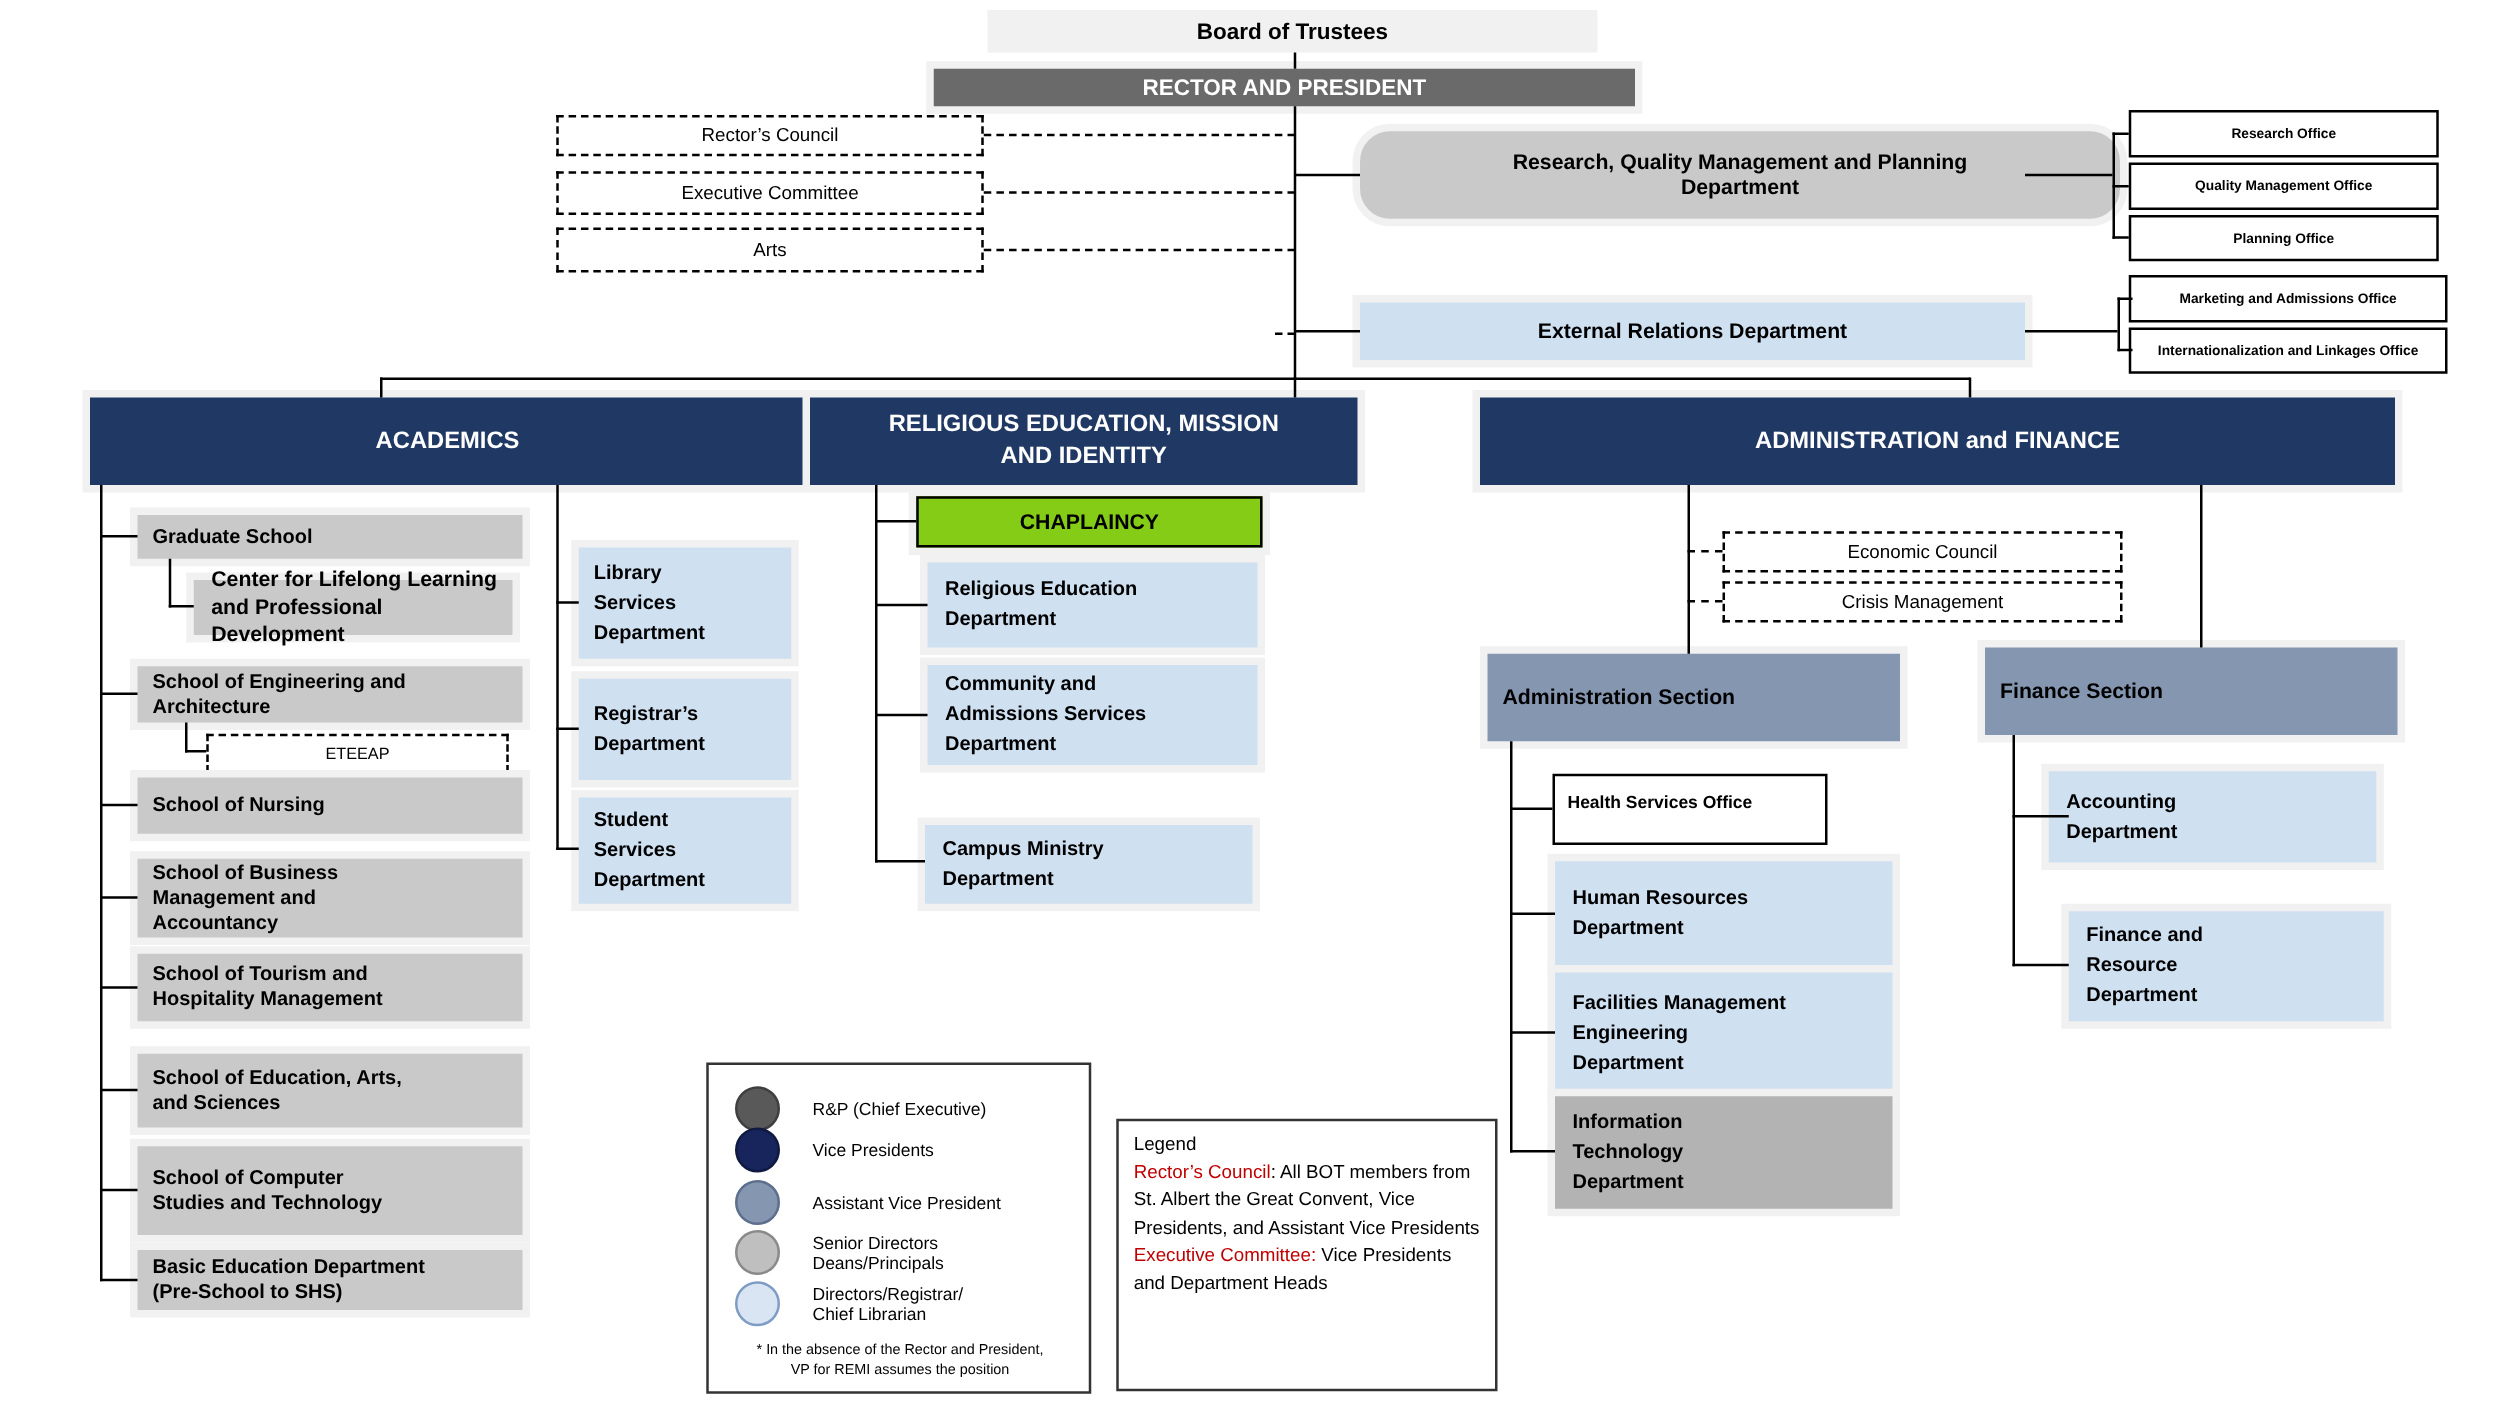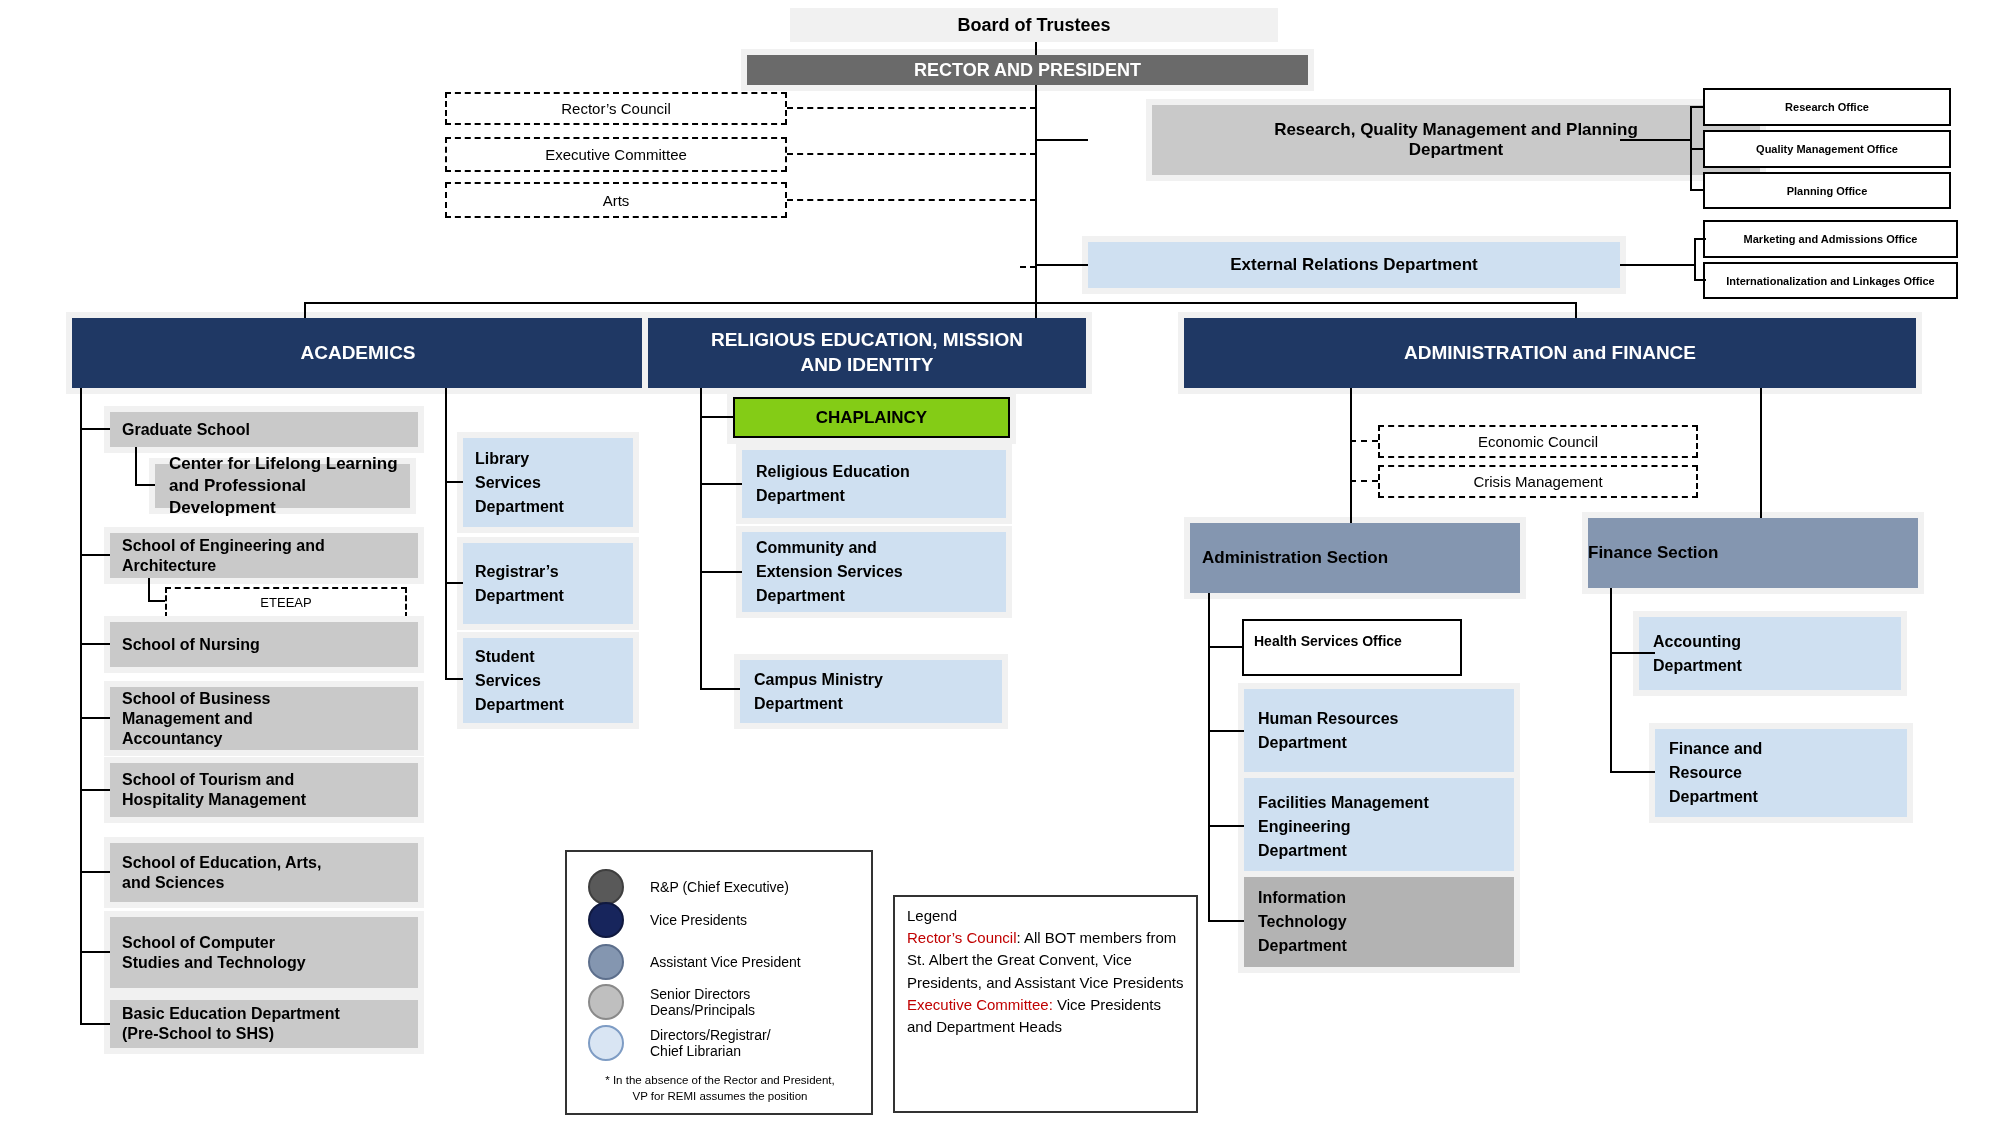--- a/index.html
+++ b/index.html
@@ -53,21 +53,21 @@
 <div id="stage">
 
   <div class="box center bold f18 lightfill" style="left:790px;top:8px;width:488px;height:34px;">Board of Trustees</div>
 
   <div class="box center bold f18 rectorfill halo" style="left:747px;top:55px;width:561px;height:30px;">RECTOR AND PRESIDENT</div>
 
   <div class="box center f15 dashed" style="left:445px;top:92px;width:342px;height:33px;">Rector’s Council</div>
   <div class="box center f15 dashed" style="left:445px;top:137px;width:342px;height:35px;">Executive Committee</div>
   <div class="box center f15 dashed" style="left:445px;top:182px;width:342px;height:36px;">Arts</div>
 
-  <div class="box center bold f17 pre grayfill halo" style="left:1152px;top:105px;width:608px;height:70px;">Research, Quality Management and Planning
+  <div class="box center bold f17 pre grayfill halo" style="left:1088px;top:105px;width:608px;height:70px;border-radius:24px;">Research, Quality Management and Planning
 Department</div>
   <div class="box center bold f17 bluefill halo" style="left:1088px;top:242px;width:532px;height:46px;">External Relations Department</div>
 
   <div class="box center bold f11 whitebox" style="left:1703px;top:88px;width:248px;height:38px;">Research Office</div>
   <div class="box center bold f11 whitebox" style="left:1703px;top:130px;width:248px;height:38px;">Quality Management Office</div>
   <div class="box center bold f11 whitebox" style="left:1703px;top:172px;width:248px;height:37px;">Planning Office</div>
   <div class="box center bold f11 whitebox" style="left:1703px;top:220px;width:255px;height:38px;">Marketing and Admissions Office</div>
   <div class="box center bold f11 whitebox" style="left:1703px;top:262px;width:255px;height:37px;">Internationalization and Linkages Office</div>
 
   <div class="box center bold f19 navy halo" style="left:72px;top:318px;width:572px;height:70px;">ACADEMICS</div>
@@ -100,30 +100,30 @@
   <div class="box left bold f16b pre bluefill halo" style="left:463px;top:543px;width:170px;height:81px;padding-left:12px;">Registrar’s
 Department</div>
   <div class="box left bold f16b pre bluefill halo" style="left:463px;top:638px;width:170px;height:85px;padding-left:12px;">Student
 Services
 Department</div>
 
   <div class="box center bold f17 chapfill halo" style="left:733px;top:397px;width:277px;height:41px;">CHAPLAINCY</div>
   <div class="box left bold f16b pre bluefill halo padDept" style="left:742px;top:450px;width:264px;height:68px;">Religious Education
 Department</div>
   <div class="box left bold f16b pre bluefill halo padDept" style="left:742px;top:532px;width:264px;height:80px;">Community and
-Extension Services
+Admissions Services
 Department</div>
   <div class="box left bold f16b pre bluefill halo padDept" style="left:740px;top:660px;width:262px;height:63px;">Campus Ministry
 Department</div>
 
   <div class="box center f15 dashed" style="left:1378px;top:425px;width:320px;height:33px;">Economic Council</div>
   <div class="box center f15 dashed" style="left:1378px;top:465px;width:320px;height:33px;">Crisis Management</div>
 
   <div class="box left bold f17 bluegrayfill halo" style="left:1190px;top:523px;width:330px;height:70px;padding-left:12px;">Administration Section</div>
-  <div class="box left bold f17 bluegrayfill halo" style="left:1588px;top:518px;width:330px;height:70px;">Finance Section</div>
+  <div class="box left bold f17 bluegrayfill halo" style="left:1588px;top:518px;width:330px;height:70px;padding-left:12px;">Finance Section</div>
 
   <div class="box left bold f14 whitebox" style="left:1242px;top:619px;width:220px;height:57px;padding:8px 10px 22px 10px;">Health Services Office</div>
   <div class="box left bold f16b pre bluefill halo padDept" style="left:1244px;top:689px;width:270px;height:84px;">Human Resources
 Department</div>
   <div class="box left bold f16b pre bluefill halo padDept" style="left:1244px;top:778px;width:270px;height:97px;">Facilities Management
 Engineering
 Department</div>
   <div class="box left bold f16b pre itgray halo padDept" style="left:1244px;top:877px;width:270px;height:90px;">Information
 Technology
 Department</div>

